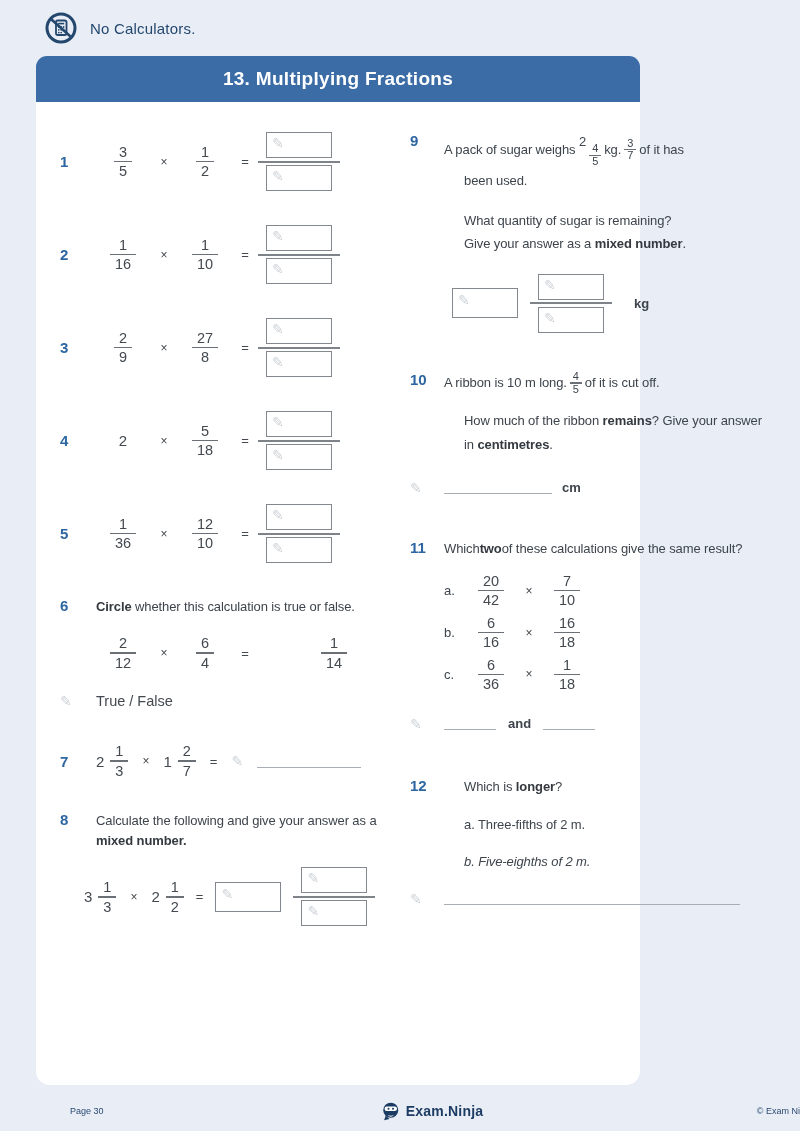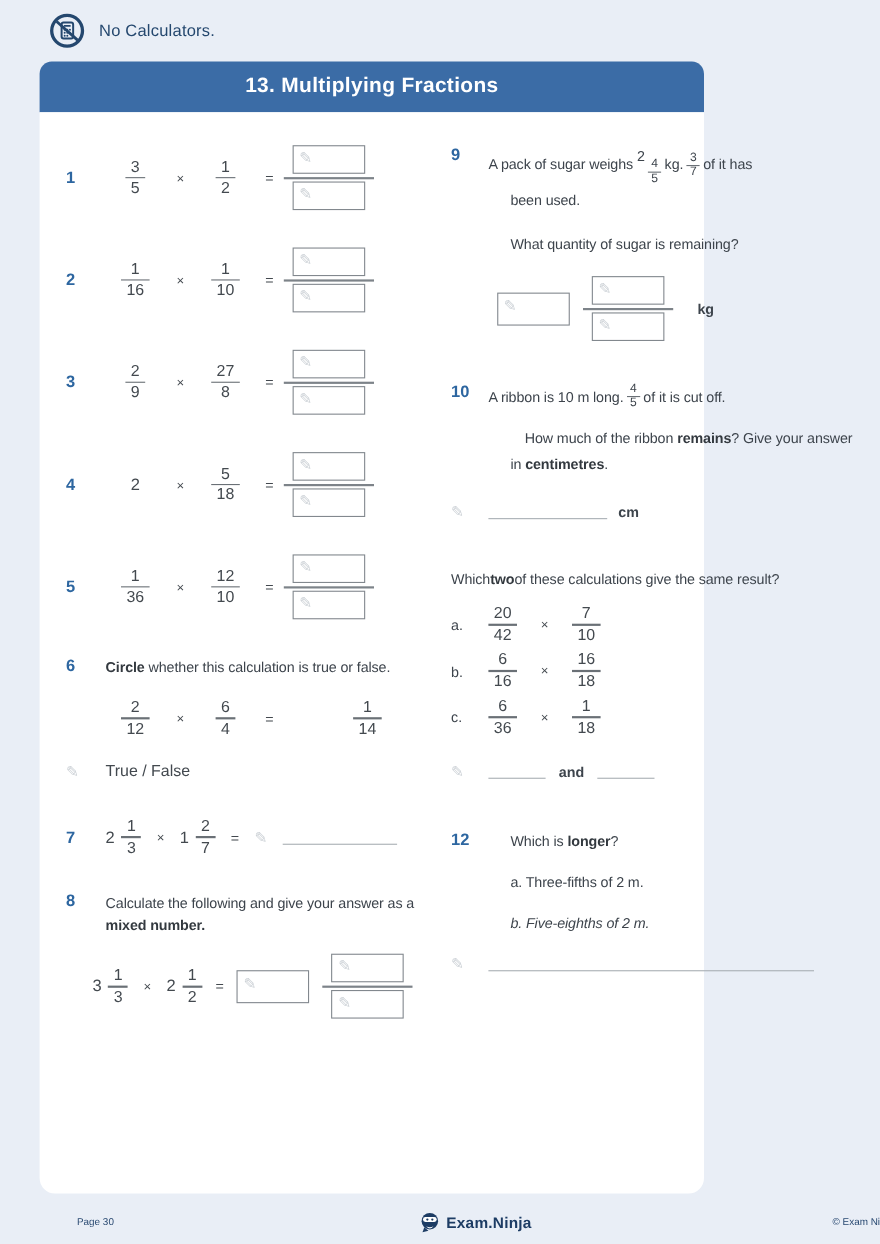--- a/index.html
+++ b/index.html
@@ -396,20 +396,21 @@
             <span>kg.</span>
             <span class="ifrac">
                 <span class="fn">3</span>
                 <span class="fbar"></span>
                 <span class="fd">7</span>
               </span>
             <span>of it has</span>
           </div>
           <div class="rline plain">been used.</div>
           <div class="rline plain" style="margin-top:20px;">What quantity of sugar is remaining?</div>
+          <div class="rline plain"><span>Give your answer as a </span><b>mixed number</b><span>.</span></div>
           <div class="q9-ansrow">
             <span class="wbox">
                 <span class="pencil">✎</span>
               </span>
             <span class="ansfrac">
               <span class="abox">
                   <span class="pencil">✎</span>
                 </span>
               <span class="aline"></span>
               <span class="abox">
@@ -426,31 +427,32 @@
         <div class="rq-body">
           <div class="rline">
             <span>A ribbon is 10 m long.</span>
             <span class="ifrac">
                 <span class="fn">4</span>
                 <span class="fbar"></span>
                 <span class="fd">5</span>
               </span>
             <span>of it is cut off.</span>
           </div>
-          <div class="rline plain" style="margin-top:16px;margin-left:13px;"><span>How much of the ribbon </span><b>remains</b><span>? Give your answer</span></div>
+          <div class="rline plain" style="margin-top:16px;"><span>How much of the ribbon </span><b>remains</b><span>? Give your answer</span></div>
           <div class="rline plain"><span>in </span><b>centimetres</b><span>.</span></div>
         </div>
       </div>
       <div class="q10-ansrow" style="margin:-24px 0 44px 0;">
         <span class="pencil-free">✎</span>
         <span class="blank" style="width:108px;"></span>
         <span class="unit-label">cm</span>
       </div>
 
       <div class="rq">
+        <span class="rqnum-col"><span class="qnum">11</span></span>
         <div class="rq-body">
           <div class="rline">
               <span>Which </span>
               <b>two</b>
               <span> of these calculations give the same result?</span>
             </div>
           <div style="margin-top:14px;">
             <div class="optrow">
               <span class="optlabel">a.</span>
               <span class="frac">

